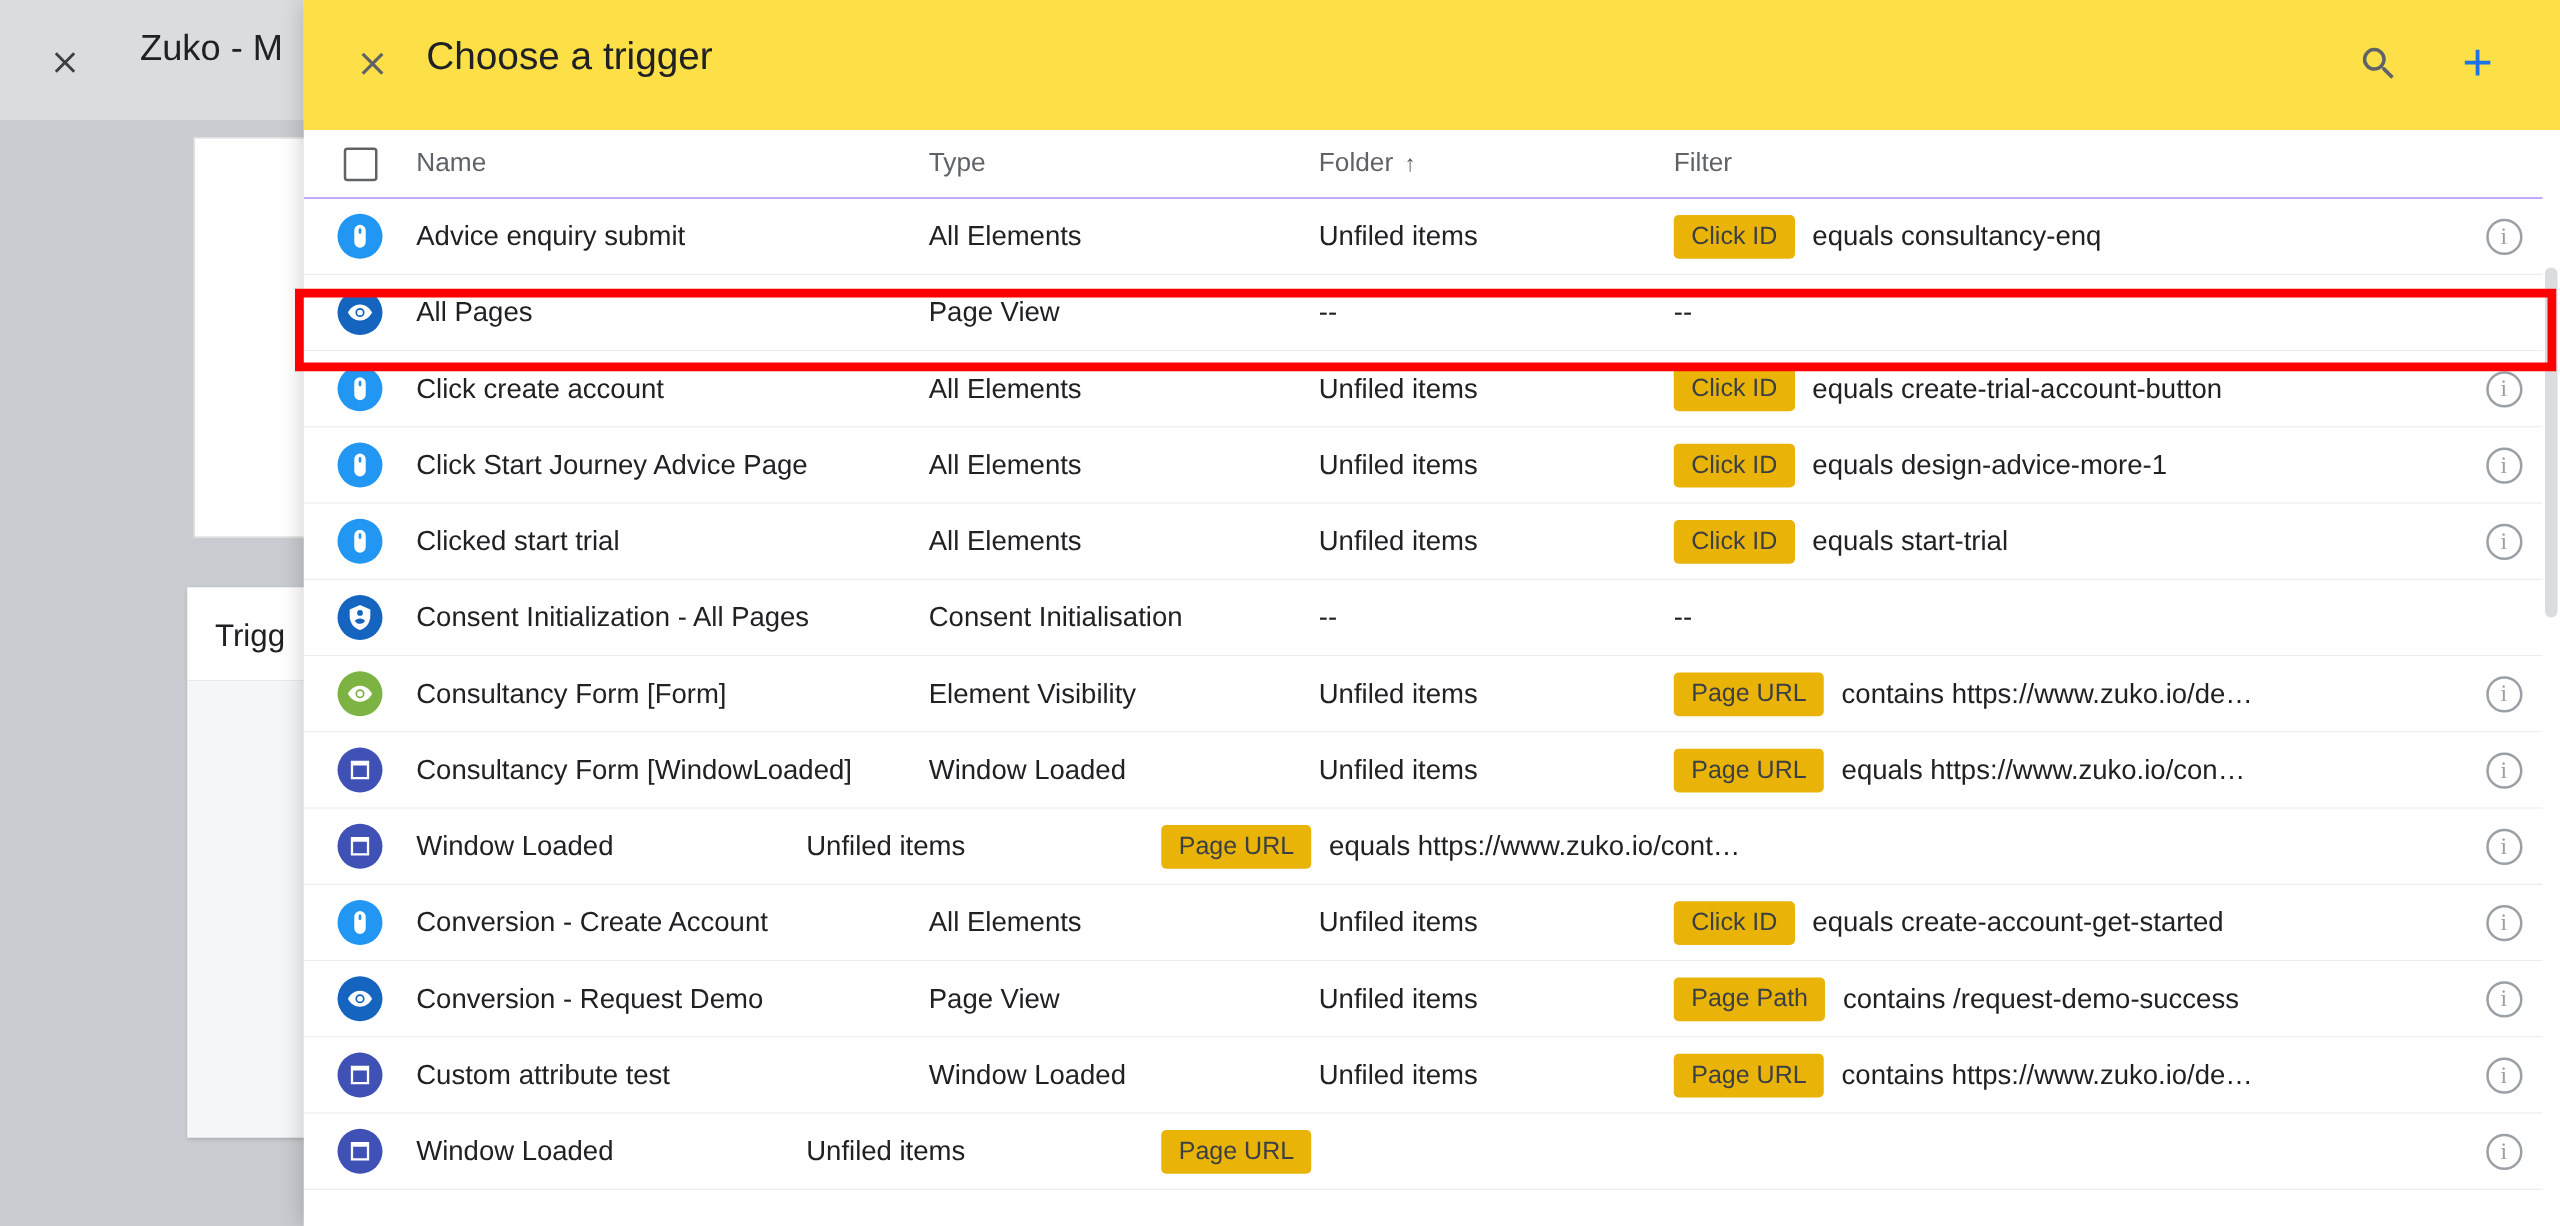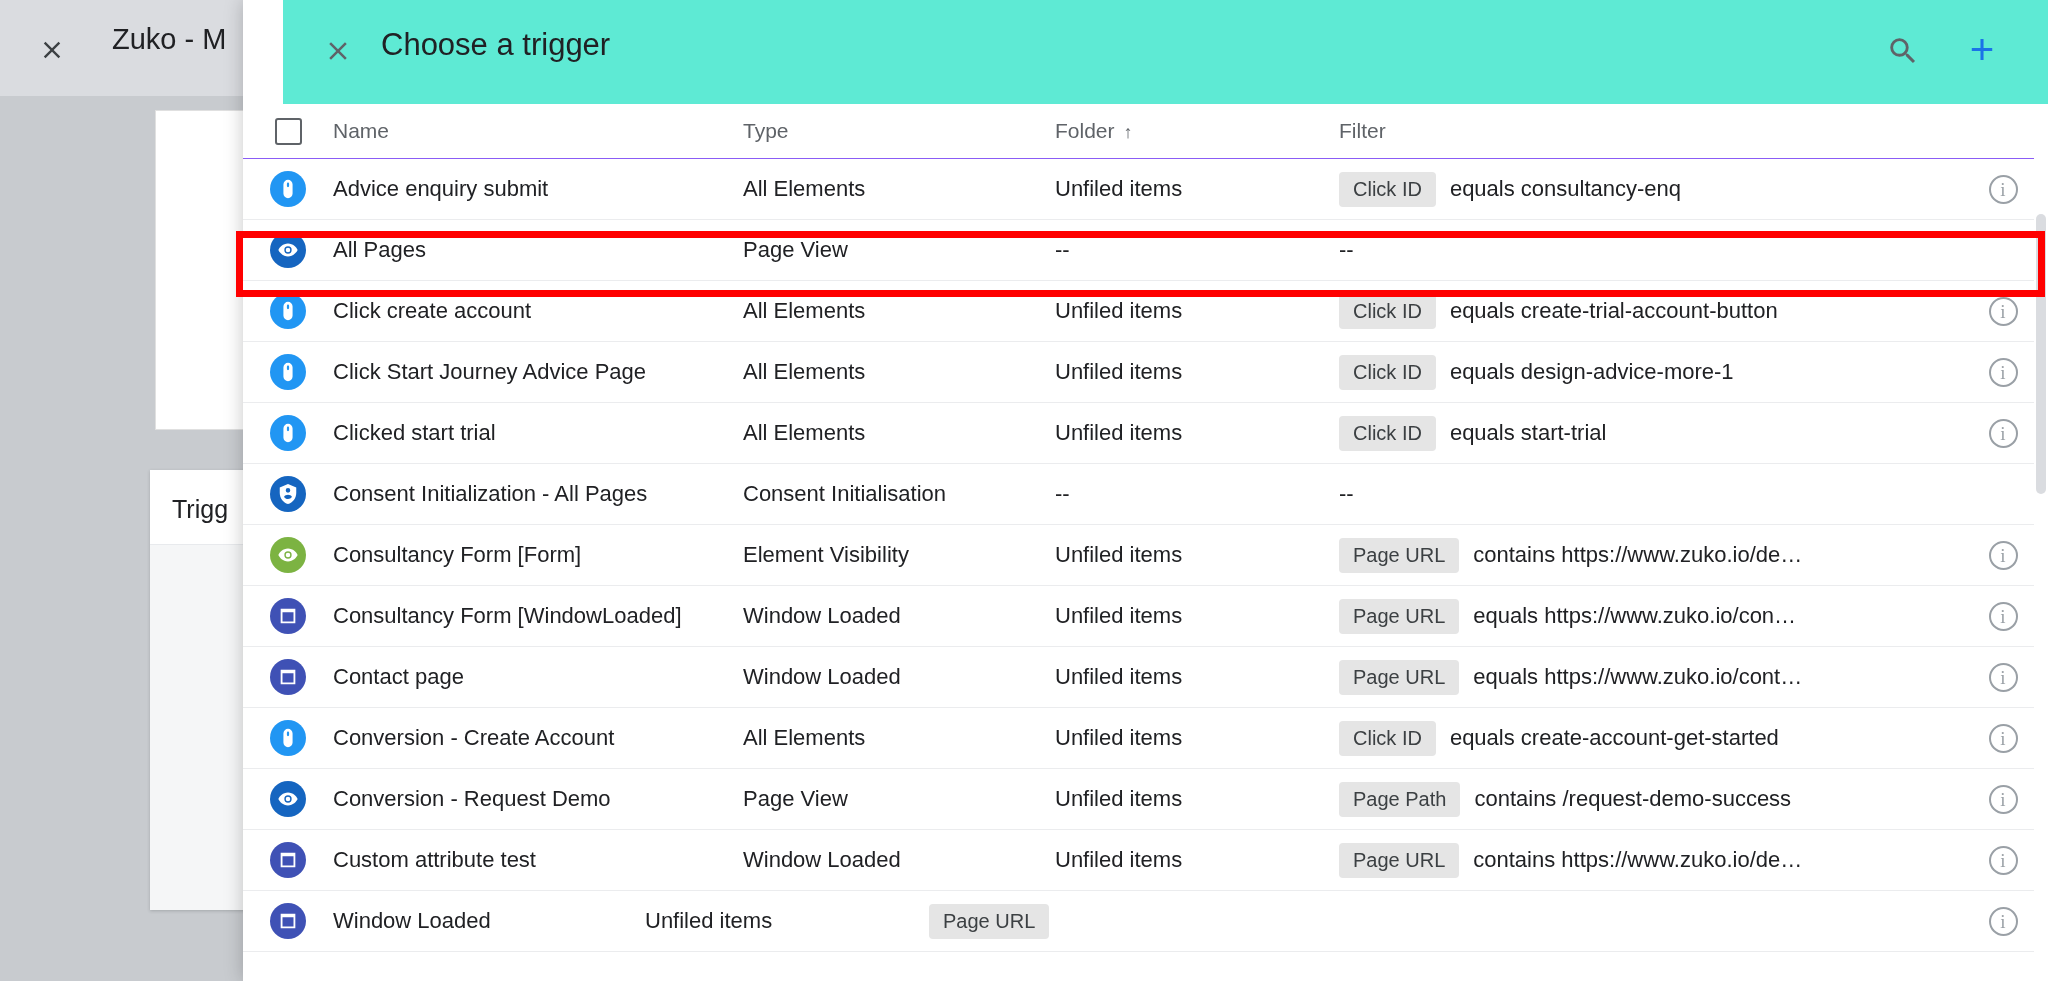--- a/index.html
+++ b/index.html
@@ -70,22 +70,21 @@
     position: absolute;
     left: 243px; top: 0;
     width: 1805px; height: 981px;
     background: #ffffff;
     box-shadow: 0 0 18px rgba(0,0,0,.22);
     overflow: hidden;
   }
   .modal-header {
     position: relative;
     height: 104px;
-    background: #5eead4;
-    margin-left: 40px;
+    background: #fde047;
   }
   .modal-close {
     position: absolute; left: 40px; top: 36px;
     width: 30px; height: 30px;
     cursor: pointer;
     color: #5f6368;
   }
   .modal-title {
     position: absolute; left: 98px; top: 27px;
     font-size: 31px; color: #202124;
@@ -151,21 +150,21 @@
   }
   .ic-blue   { background: #2196f3; }
   .ic-dblue  { background: #1565c0; }
   .ic-green  { background: #7cb342; }
   .ic-indigo { background: #3f51b5; }
 
   .ticon svg { width: 22px; height: 22px; fill: #ffffff; }
 
   .chip {
     display: inline-block;
-    background: #e5e5e5;
+    background: #eab308;
     color: #3c4043;
     border-radius: 4px;
     padding: 6px 14px;
     font-size: 20px;
     margin-right: 14px;
     white-space: nowrap;
   }
   .filter-text {
     font-size: 22px; color: #202124;
     white-space: nowrap; overflow: hidden; text-overflow: ellipsis;
@@ -409,21 +408,20 @@
               </div>
             </div>
             <div class="row">
               <div class="icon-cell">
                 <div class="ticon ic-indigo">
                   <svg viewBox="0 0 24 24">
                     <path d="M4 4h16v16H4zm2 4v10h12V8z"></path>
                   </svg>
                 </div>
               </div>
-              <div class="col-name">Contact page</div>
               <div class="col-type">Window Loaded</div>
               <div class="col-folder">Unfiled items</div>
               <div class="col-filter">
                 <span class="chip">Page URL</span>
                 <span class="filter-text">equals https://www.zuko.io/cont…</span>
               </div>
               <div class="col-info">
                 <div class="info-icon">i</div>
               </div>
             </div>

